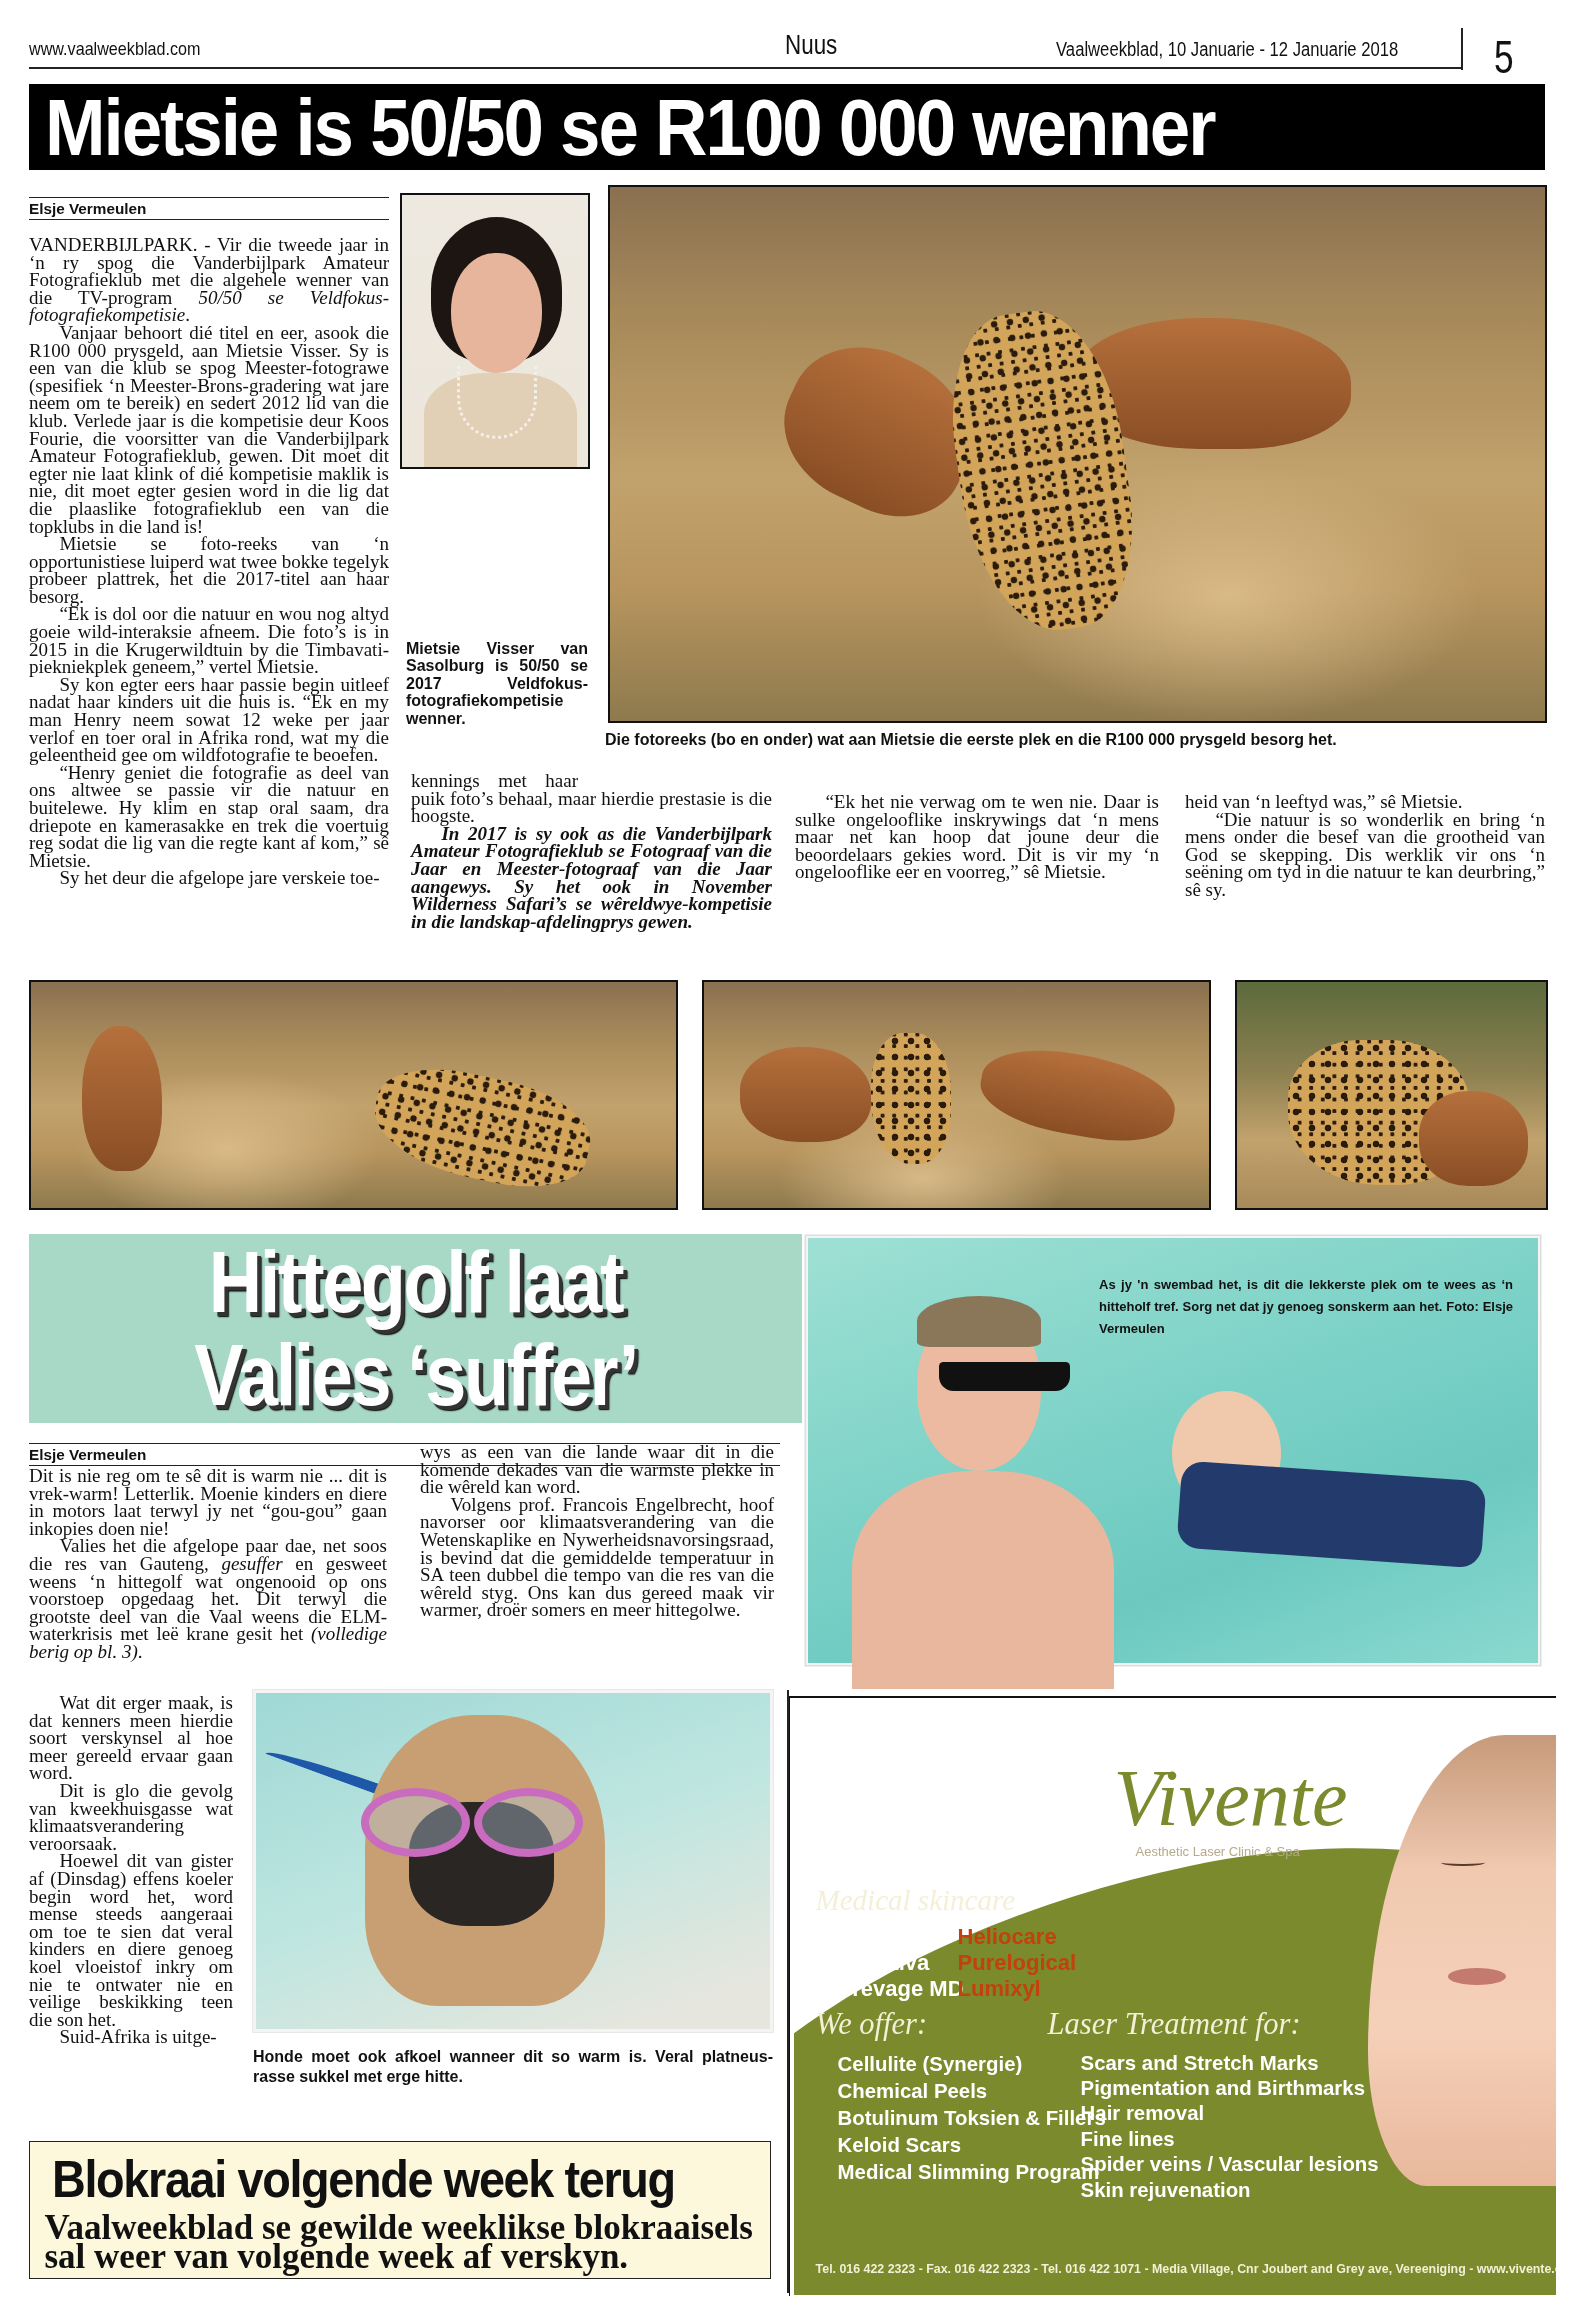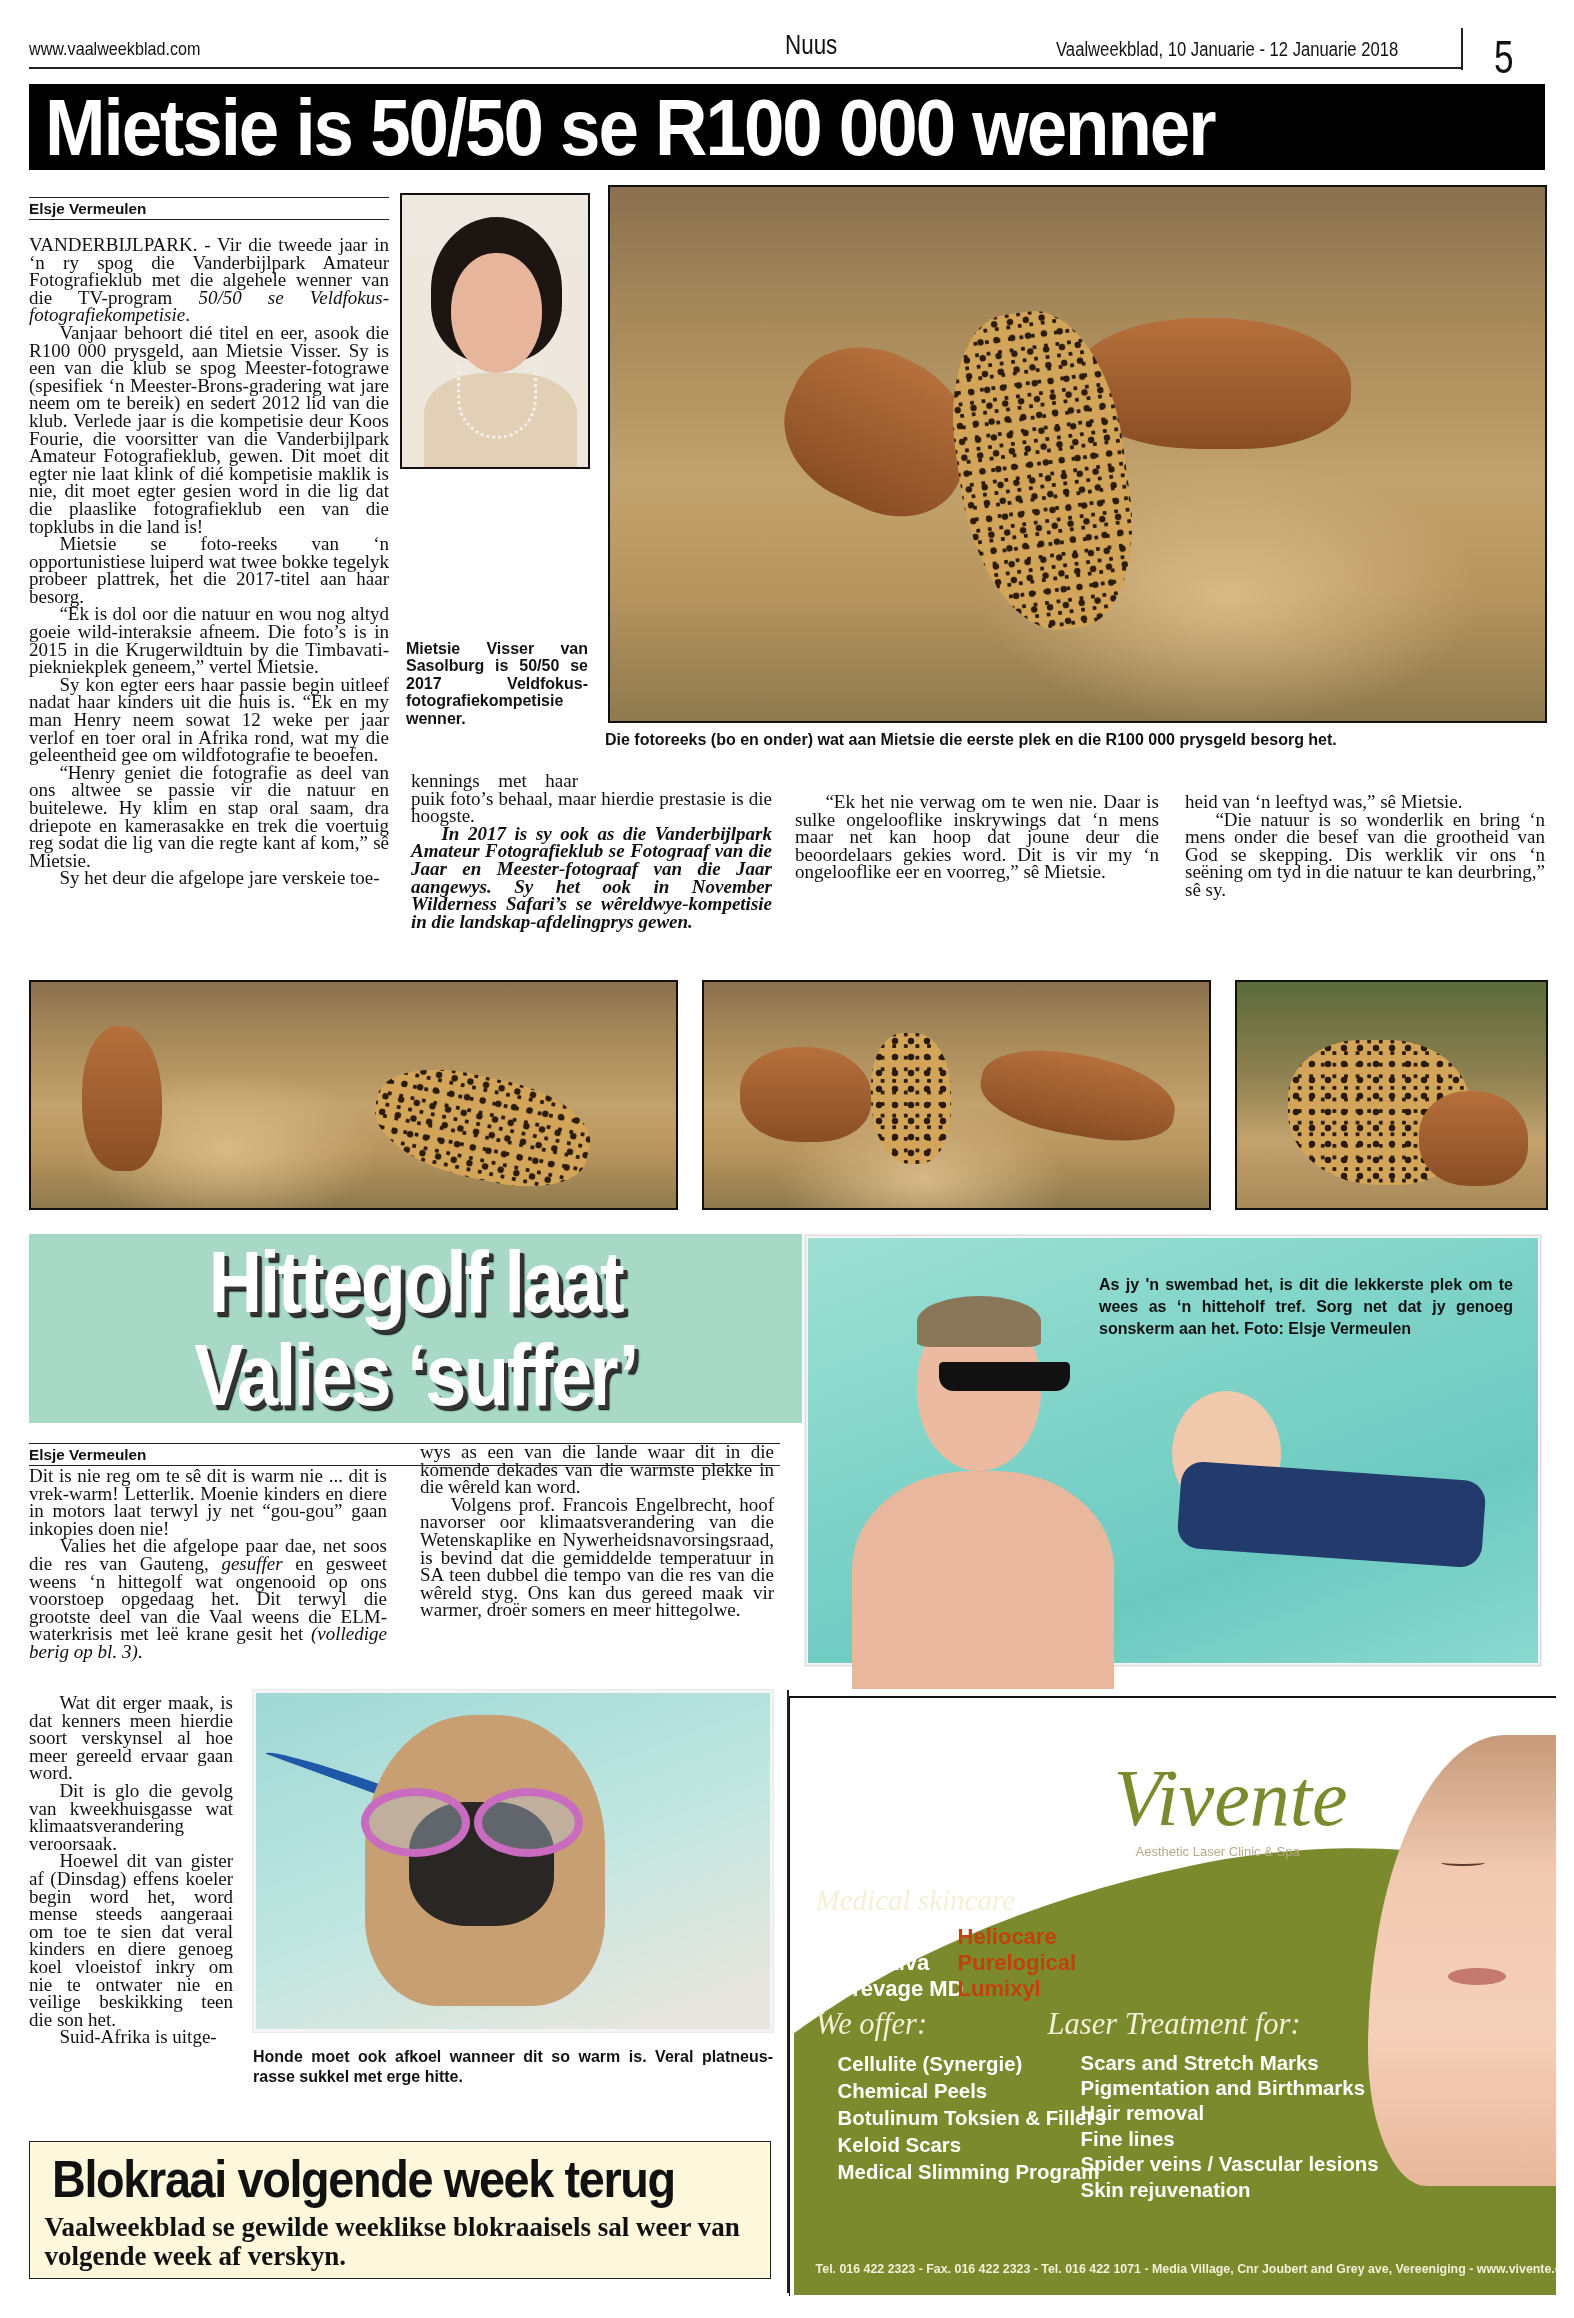--- a/index.html
+++ b/index.html
@@ -147,37 +147,37 @@
   <p>Volgens prof. Francois Engelbrecht, hoof navorser oor klimaatsverandering van die Wetenskaplike en Nywerheidsnavorsingsraad, is bevind dat die gemiddelde temperatuur in SA teen dubbel die tempo van die res van die wêreld styg. Ons kan dus gereed maak vir warmer, droër somers en meer hittegolwe.</p>
 </div>
 
 <div class="abs pool" style="left:806px; top:1236px; width:734px; height:429px; border:2.2px solid #f4f4f4; box-shadow:0 0 0 1.5px #ddd;">
   <div class="abs" style="left:44px; top:233px; width:262px; height:218px; background:#e8b79e; border-radius:45% 45% 0 0;"></div>
   <div class="abs" style="left:109px; top:73px; width:124px; height:160px; background:#ecbaa0; border-radius:45% 45% 50% 50%;"></div>
   <div class="abs" style="left:109px; top:58px; width:124px; height:51px; background:#8a7658; border-radius:50% 50% 10% 10%;"></div>
   <div class="abs" style="left:131px; top:124px; width:131px; height:29px; background:#111; border-radius:4.4px 4.4px 14.5px 14.5px;"></div>
   <div class="abs" style="left:364px; top:153px; width:109px; height:124px; background:#f0c8ac; border-radius:50%;"></div>
   <div class="abs" style="left:371px; top:233px; width:305px; height:87px; background:#233a6c; border-radius:22px; transform:rotate(4deg);"></div>
-  <div class="abs caption-bold" style="left:291px; top:36px; width:414px; font-size:16px; line-height:22px; text-align:justify;">As jy 'n swembad het, is dit die lekkerste plek om te wees as ‘n hitteholf tref. Sorg net dat jy genoeg sonskerm aan het. Foto: Elsje Vermeulen</div>
+  <div class="abs caption-bold" style="left:291px; top:36px; width:414px; font-size:13px; line-height:22px; text-align:justify;">As jy 'n swembad het, is dit die lekkerste plek om te wees as ‘n hitteholf tref. Sorg net dat jy genoeg sonskerm aan het. Foto: Elsje Vermeulen</div>
 </div>
 
 <div class="abs pool" style="left:253px; top:1690px; width:520px; height:342px; border:3.6px solid #f4f4f4; box-shadow:0 0 0 0.7px #ddd; background:linear-gradient(160deg,#9fd8d6,#bfe6e0 50%,#e6e6de 90%);">
   <div class="abs" style="left:0; top:102px; width:305px; height:22px; border-top:11.6px solid #1f58a8; border-radius:50%; transform:rotate(20deg);"></div>
   <div class="abs" style="left:109px; top:22px; width:240px; height:291px; background:#c89f72; border-radius:45% 45% 30% 30%;"></div>
   <div class="abs" style="left:153px; top:109px; width:145px; height:124px; background:#2a2624; border-radius:40%;"></div>
   <div class="abs" style="left:105px; top:95px; width:109px; height:69px; border:8.7px solid #c96bbf; border-radius:50%; background:rgba(180,200,220,0.4);"></div>
   <div class="abs" style="left:218px; top:95px; width:109px; height:69px; border:8.7px solid #c96bbf; border-radius:50%; background:rgba(180,200,220,0.4);"></div>
 </div>
 <div class="abs caption-bold" style="left:253px; top:2047px; width:520px; font-size:16px; line-height:20.4px; text-align:justify;">Honde moet ook afkoel wanneer dit so warm is. Veral platneus-rasse sukkel met erge hitte.</div>
 
 <div class="abs" style="left:787px; top:1690px; width:1.5px; height:603px; background:#222;"></div>
 
 <div class="abs blokraai">
   <div class="sans" style="position:absolute; left:22px; top:7.3px; font-size:52px; font-weight:bold; letter-spacing:-1.5px; white-space:nowrap; transform:scaleX(0.9); transform-origin:left;">Blokraai volgende week terug</div>
-  <div class="serif" style="position:absolute; left:14.5px; top:71px; width:713px; font-size:27px; line-height:29px; font-weight:bold;">Vaalweekblad se gewilde weeklikse blokraaisels sal weer van volgende week af verskyn.</div>
+  <div class="serif" style="position:absolute; left:14.5px; top:71px; width:713px; font-size:35px; line-height:29px; font-weight:bold;">Vaalweekblad se gewilde weeklikse blokraaisels sal weer van volgende week af verskyn.</div>
 </div>
 
 <div class="abs ad-box">
   <div class="abs" style="left:3.6px; top:14.5px; width:762px; height:582px; background:#fff; overflow:hidden;">
 
     <div class="abs" style="left:-145px; top:167px; width:1018px; height:654px; background:#7a8a2c; border-radius:60% 40% 0 0 / 45% 30% 0 0; transform:rotate(-12deg);"></div>
 
     <div class="abs" style="left:574px; top:22px; width:196px; height:451px; background:linear-gradient(180deg,#c69a7a 0%,#f0c9b0 30%,#f5d0b8 65%,#e8b89c 100%); border-radius:70% 0 0 30%;">
       <div class="abs" style="left:73px; top:124px; width:44px; height:7.3px; border-bottom:2.2px solid #5a3a2a; border-radius:50%;"></div>
       <div class="abs" style="left:80px; top:233px; width:58px; height:17.4px; background:#c57a70; border-radius:50%;"></div>

